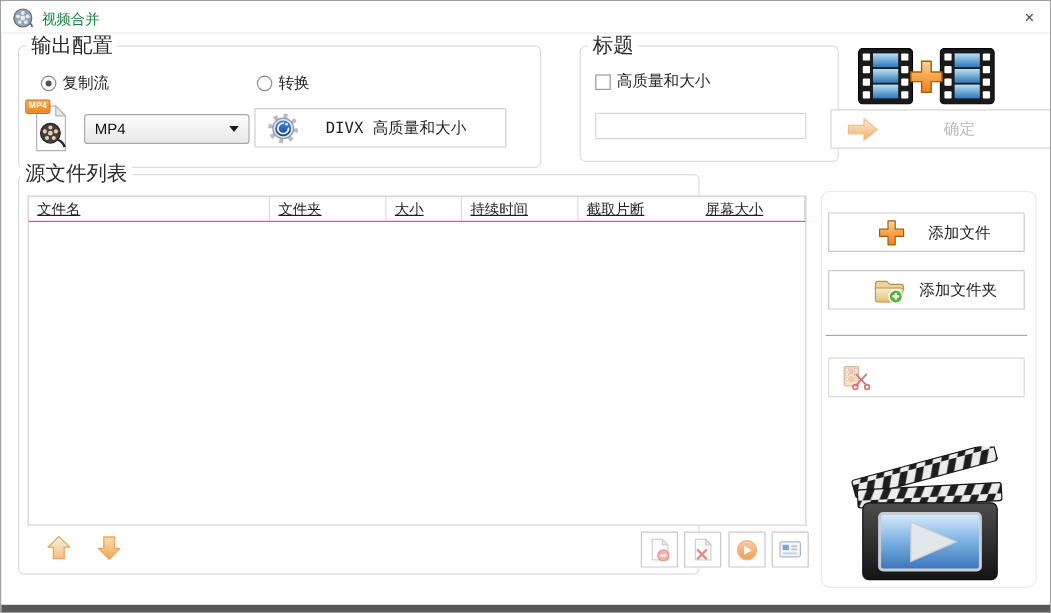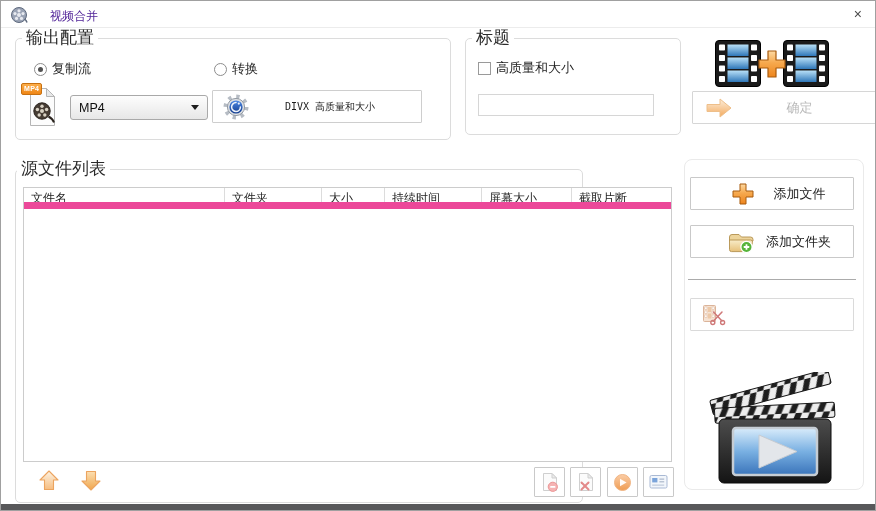--- a/index.html
+++ b/index.html
@@ -4,21 +4,21 @@
 <style>
   html,body{margin:0;padding:0;background:#f0f0f0;}
   *{box-sizing:border-box;}
   .window{
     position:relative;width:876px;height:511px;background:#fff;
     border:1px solid #a0a0a0;overflow:hidden;
     font-family:"Liberation Sans","DejaVu Sans",sans-serif;font-size:12px;color:#1f1f1f;
   }
   .titlebar{position:absolute;left:0;top:0;right:0;height:27px;background:#fff;border-bottom:1px solid #ececec;}
   .app-icon{position:absolute;left:9px;top:5px;width:18px;height:18px;}
-  .win-title{position:absolute;left:34px;top:7px;font-size:12px;color:#4c1d95;margin-left:15px;}
+  .win-title{position:absolute;left:34px;top:7px;font-size:12px;color:#15803d;}
   .close-btn{position:absolute;right:13px;top:5px;font-size:14px;color:#4a4a4a;cursor:pointer;line-height:16px;}
 
   .group{position:absolute;border:1px solid #dcdcdc;border-radius:5px;background:#fff;}
   .legend{position:absolute;top:-9px;background:#fff;padding:0 4px;font-size:17px;color:#2a2a2a;line-height:16px;white-space:nowrap;}
 
   .output-group{left:14px;top:37px;width:436px;height:102px;}
   .output-group .legend{left:6px;}
   .radio-row{position:absolute;display:flex;align-items:center;gap:5px;cursor:pointer;}
   .radio-copy{left:18px;top:21px;}
   .radio-convert{left:198px;top:21px;}
@@ -31,39 +31,39 @@
 
   .dropdown{position:absolute;left:54px;top:56px;width:138px;height:25px;border:1px solid #a9a9a9;border-radius:3px;
     background:linear-gradient(#fdfdfd,#e7e7e7);display:flex;align-items:center;padding:0 8px;font-size:12.5px;color:#101010;cursor:pointer;}
   .dd-arrow{margin-left:auto;width:0;height:0;border-left:4px solid transparent;border-right:4px solid transparent;border-top:5px solid #1d1d1d;}
 
   button{font-family:inherit;cursor:pointer;}
   .btn{display:flex;align-items:center;background:#fff;border:1px solid #c9c9c9;position:absolute;padding:0 10px;border-radius:1px;}
   .btn .ic{display:flex;align-items:center;flex:0 0 auto;}
   .btn-label{flex:1;text-align:center;font-size:13px;color:#1d1d1d;white-space:nowrap;}
   .btn-label.dim{color:#b9b9b9;}
-  .mono{font-family:"DejaVu Sans Mono","Liberation Mono",monospace;font-size:10px;}
+  .mono{font-family:"DejaVu Sans Mono","Liberation Mono",monospace;font-size:13px;}
   .divx-btn{left:196px;top:51px;width:210px;height:33px;border-color:#cecece;}
 
-  .title-group{left:464px;top:37px;width:216px;height:97px;}
+  .title-group{left:482px;top:37px;width:216px;height:97px;}
   .title-group .legend{left:6px;}
   .check-row{position:absolute;left:12px;top:20px;display:flex;align-items:center;gap:5px;cursor:pointer;}
   .checkbox{width:13px;height:13px;border:1px solid #9a9a9a;background:#fff;flex:0 0 auto;}
   .text-input{position:absolute;left:12px;top:55px;width:176px;height:22px;border:1px solid #d6d6d6;font-size:12px;padding:0 4px;outline:none;}
 
   .merge-art{position:absolute;left:714px;top:39px;display:flex;align-items:center;}
   .merge-art .plus-ic{margin:0 -6px;position:relative;z-index:2;display:flex;}
   .film-ic{display:flex;}
 
   .confirm-btn{left:691px;top:90px;width:185px;height:33px;border-color:#d6d6d6;}
 
-  .source-group{left:14px;top:168px;width:568px;height:334px;}
+  .source-group{left:14px;top:144px;width:568px;height:334px;}
   .source-group .legend{left:1px;}
   .file-table{position:absolute;left:7px;top:17px;width:649px;height:275px;border:1px solid #cccccc;background:#fff;}
-  .thead{display:flex;height:21px;border-bottom:7px solid #ec4899;}
+  .thead{display:flex;height:21px;border-bottom:1px solid #ec4899;text-decoration:underline;}
   .thead .cell{border-right:1px solid #dcdcdc;padding-left:7px;line-height:20px;font-size:12px;color:#1f1f1f;white-space:nowrap;overflow:hidden;}
   .thead .cell.flex{flex:1;border-right:none;}
   .tbody{position:absolute;left:0;top:22px;right:0;bottom:0;background:#fff;}
 
   .arrow-ic{position:absolute;width:22px;height:23px;cursor:pointer;display:flex;}
   .up-arrow{left:22px;top:299px;}
   .down-arrow{left:64px;top:299px;}
 
   .sq-btn{position:absolute;width:31px;height:30px;border:1px solid #c9c9c9;background:#fff;display:flex;align-items:center;justify-content:center;padding:0;border-radius:1px;}
   .sq1{left:518px;top:297px;}
@@ -269,22 +269,22 @@
 
   <div class="group source-group">
     <span class="legend">源文件列表</span>
 
     <div class="file-table">
       <div class="thead">
           <div class="cell" style="width: 201px;">文件名</div>
           <div class="cell" style="width: 97px;">文件夹</div>
           <div class="cell" style="width: 63px;">大小</div>
           <div class="cell" style="width: 97px;">持续时间</div>
+          <div class="cell flex">截取片断</div>
           <div class="cell" style="width: 90px;">屏幕大小</div>
-          <div class="cell flex">截取片断</div>
         </div>
       <div class="tbody"></div>
     </div>
 
     <span class="arrow-ic up-arrow">
       <svg width="22" height="23" viewBox="0 0 22 23">
         <path d="M11 2 L20 11 h-4.5 v9.5 h-9 V11 H2 z" fill="url(#gUpA)" stroke="#eca45f" stroke-width="1.1" stroke-linejoin="round"></path>
       </svg>
     </span>
     <span class="arrow-ic down-arrow">

